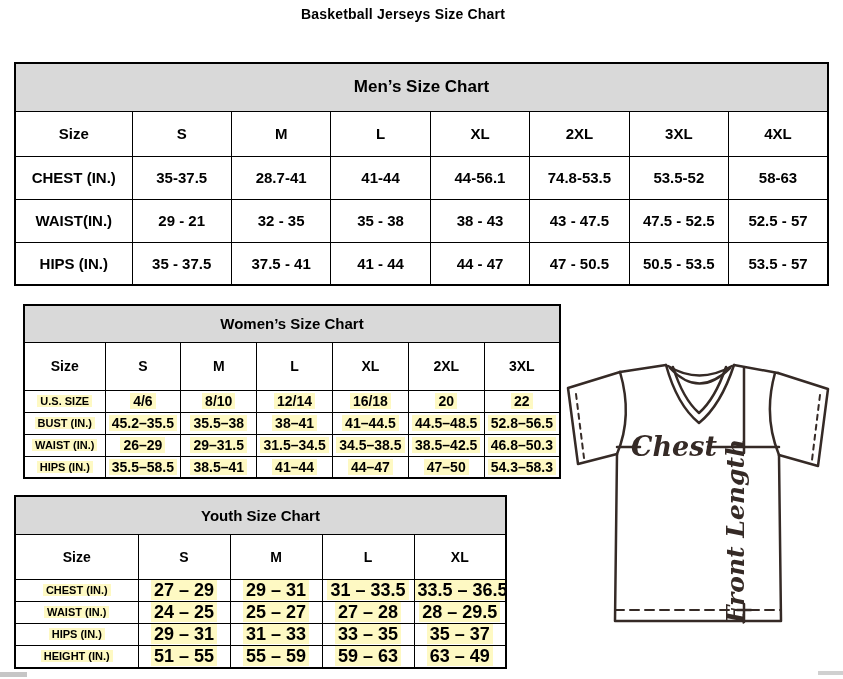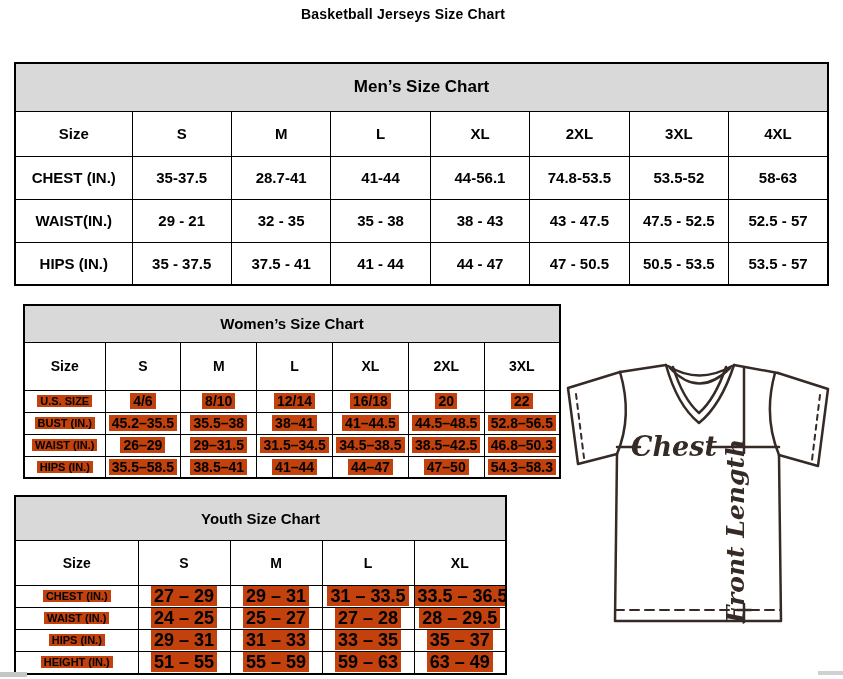--- a/index.html
+++ b/index.html
@@ -31,27 +31,27 @@
   #women-table{left:14px;top:304px;width:538px;margin-left:9px;}
   #women-table col.c0{width:81px;}
   #women-table tr.band-row{height:37px;} #women-table td.band{font-size:15px;}
   #women-table tr.head-row{height:48px;} #women-table tr.head-row td{font-size:14px;}
   #women-table tr.data-row{height:22px;}
   #women-table td{font-size:14px;}
   #women-table td.label{font-size:11px;}
   
   #youth-table{left:14px;top:495px;width:493px;}
   #youth-table col.c0{width:123px;}
-  #youth-table tr.band-row{height:44px;} #youth-table td.band{font-size:15px;}
+  #youth-table tr.band-row{height:38px;} #youth-table td.band{font-size:15px;}
   #youth-table tr.head-row{height:45px;} #youth-table tr.head-row td{font-size:14px;}
   #youth-table tr.data-row{height:22px;}
   #youth-table td{font-size:18px;}
   #youth-table td.label{font-size:11px;}
   
-  #women-table span.sh, #youth-table span.sh{background:#c2410c;padding:0 3px;}
+  #women-table span.sh, #youth-table span.sh{background:#fef9c3;padding:0 3px;}
   
   .jersey-wrap{position:absolute;left:557px;top:361px;width:282px;height:272px;}
   .jersey-wrap svg{display:block;}
   .jersey-wrap text{
     font-family:"DejaVu Serif","Liberation Serif",serif;
     font-style:italic;font-weight:bold;fill:#352a26;
   }
   
   .scroll-frag-left{position:absolute;left:0;top:672px;width:27px;height:5px;background:#c6c6c6;}
   .scroll-frag-right{position:absolute;left:818px;top:671px;width:25px;height:4px;background:#d0d0d0;}

